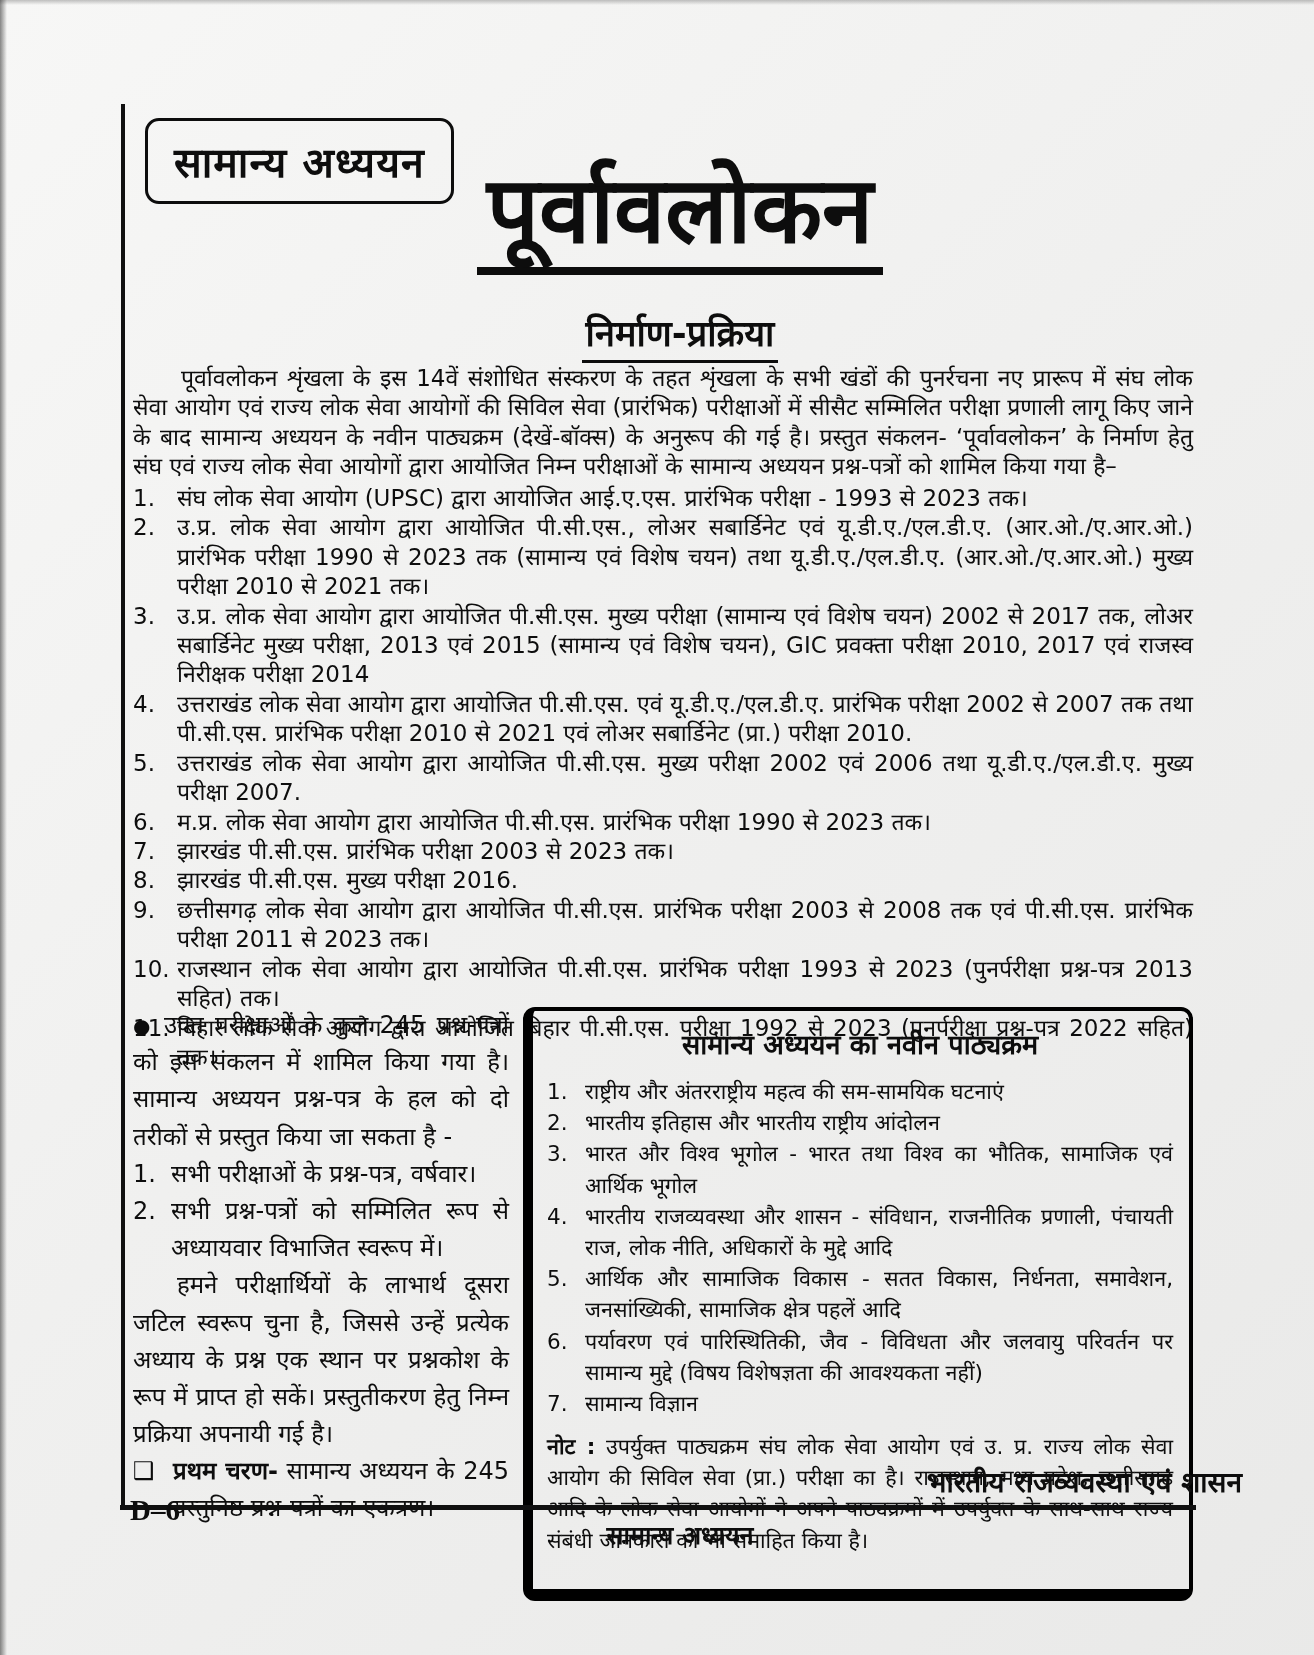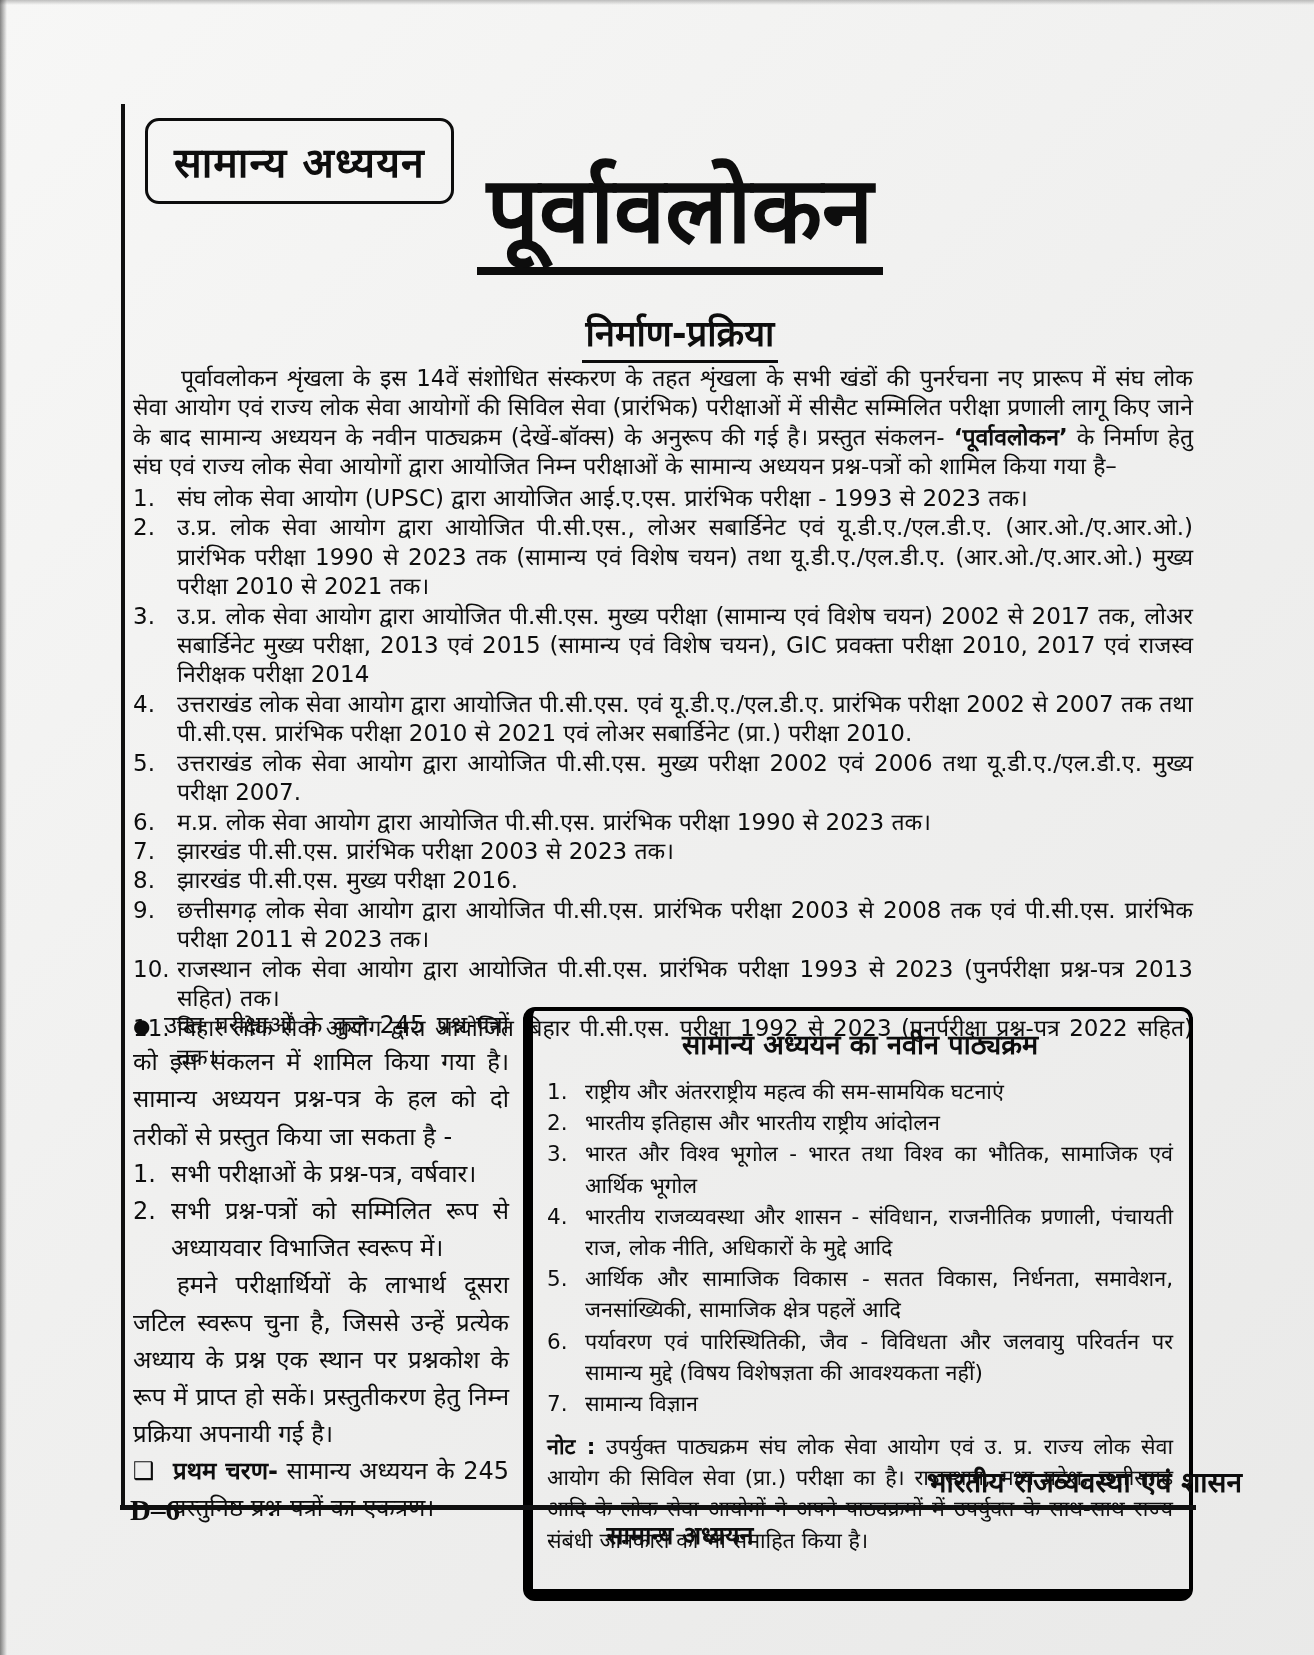--- a/index.html
+++ b/index.html
@@ -38,21 +38,21 @@
   .subtitle-wrap{position:absolute;left:0;top:308px;width:100%;text-align:center;}
   .sub-title{
     display:inline-block;
     font-size:36px;font-weight:bold;
     border-bottom:3px solid #0d0d0d;
     padding:0 4px 3px 4px;
   }
 
   .content{position:absolute;left:133px;top:364px;width:1060px;font-size:23px;line-height:1.28;}
   .intro{text-align:justify;text-indent:48px;margin:0 0 2px 0;}
-  .intro b{font-weight:bold;}
+  .intro b{font-weight:normal;}
 
   .exam-list{margin:0;padding:0;}
   .exam-row{display:flex;margin:0;}
   .exam-row .num{flex:0 0 44px;}
   .exam-row .txt{flex:1;text-align:justify;}
 
   .bottom{position:absolute;left:133px;top:1007px;width:1060px;display:flex;gap:14px;align-items:flex-start;}
   .leftcol{flex:0 0 376px;font-size:24px;line-height:1.55;}
   .bullet-para{text-align:justify;margin:0;}
   .bullet-dot{font-size:20px;padding-right:10px;}

